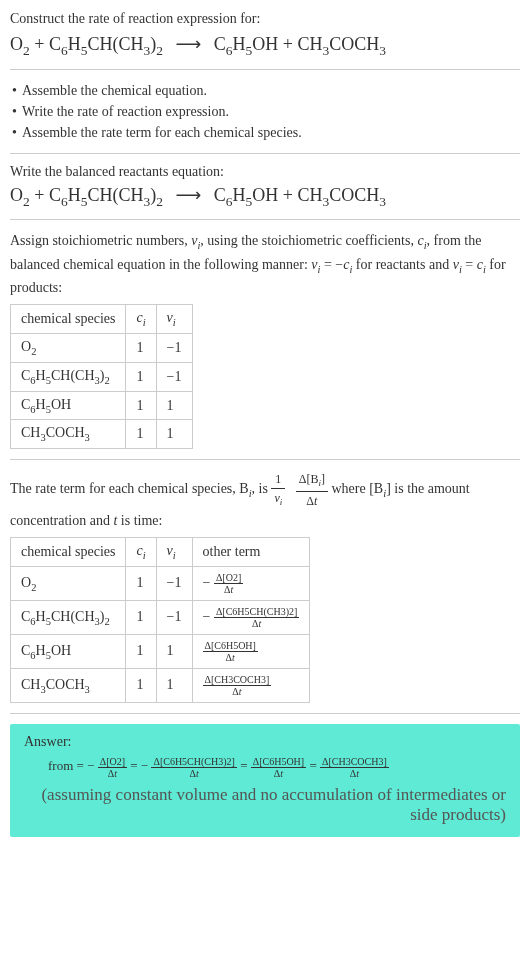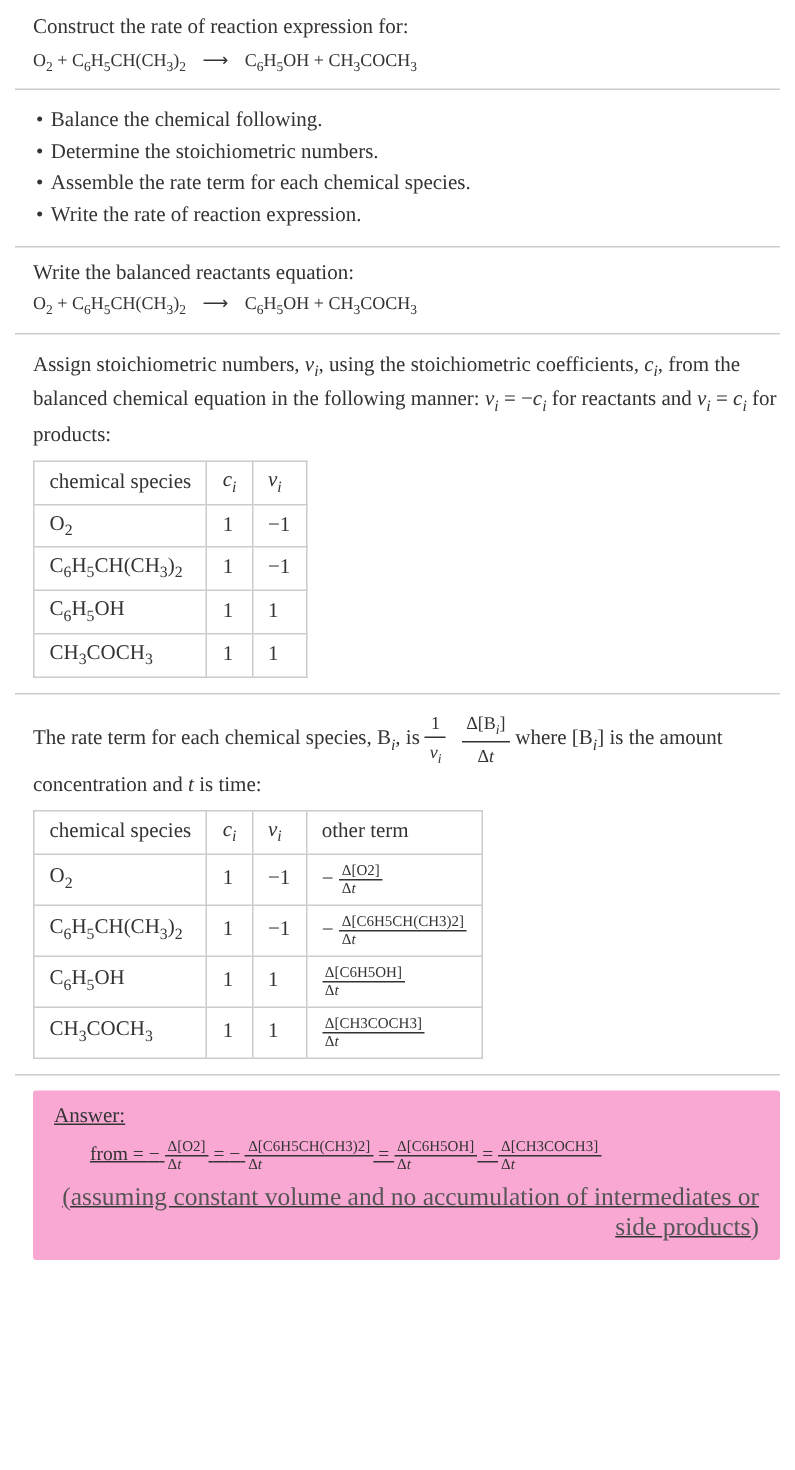--- a/index.html
+++ b/index.html
@@ -10,34 +10,33 @@
     body {
       font-family: Georgia, 'Times New Roman', serif;
       font-size: 14px;
       color: #333;
       background: #fff;
       width: 530px;
       padding: 8px 10px;
     }
     .section {
       margin-bottom: 4px;
-      margin-left: 12px;
     }
     .divider {
       border: none;
       border-top: 1px solid #ccc;
       margin: 10px 0;
     }
     .prompt-text {
       line-height: 1.5;
     }
     .equation {
       font-family: Georgia, serif;
       margin: 4px 0 6px 0;
-      font-size: 12px;
+      font-size: 18px;
     }
     .sub {
       vertical-align: sub;
       font-size: 0.75em;
     }
     .arrow {
       margin: 0 8px;
     }
     .plan-item {
       margin-left: 2px;
@@ -76,42 +75,42 @@
     .fraction .den {
       display: block;
       padding: 0 3px;
     }
     .note {
       font-size: 11px;
       color: #666;
       margin-top: 4px;
     }
     .answer-box {
-      background: #f9a8d4;
+      background: #5eead4;
       padding: 10px 14px 12px 14px;
       margin-top: 8px;
       border-radius: 2px;
-      text-decoration: underline;
     }
     .answer-label {
       margin-bottom: 6px;
     }
     .answer-eq {
       margin-left: 24px;
       font-size: 13px;
     }
     .answer-note {
       font-size: 17px;
       color: #555;
       text-align: right;
       margin-top: 6px;
     }
     .frac-small {
       display: inline-block;
       vertical-align: middle;
+      text-align: center;
       font-size: 10px;
       line-height: 1.1;
     }
     .frac-small .num {
       display: block;
       border-bottom: 1px solid #333;
       padding: 0 2px;
     }
     .frac-small .den {
       display: block;
@@ -133,24 +132,23 @@
     <span class="arrow">⟶</span>
     <span>C<span class="sub">6</span>H<span class="sub">5</span>OH</span>
     <span> + </span>
     <span>CH<span class="sub">3</span>COCH<span class="sub">3</span></span>
   </div>
 </div>
 
 <hr class="divider">
 
 <div class="section">
-  <div class="plan-item"><span class="bullet">•</span><span>Balance the chemical following.</span></div>
-  <div class="plan-item"><span class="bullet">•</span><span>Determine the stoichiometric numbers.</span></div>
+  <div class="plan-item"><span class="bullet">•</span><span>Assemble the chemical equation.</span></div>
+  <div class="plan-item"><span class="bullet">•</span><span>Write the rate of reaction expression.</span></div>
   <div class="plan-item"><span class="bullet">•</span><span>Assemble the rate term for each chemical species.</span></div>
-  <div class="plan-item"><span class="bullet">•</span><span>Write the rate of reaction expression.</span></div>
 </div>
 
 <hr class="divider">
 
 <div class="section">
   <div>Write the balanced reactants equation:</div>
   <div class="equation">
     <span>O<span class="sub">2</span></span>
     <span> + </span>
     <span>C<span class="sub">6</span>H<span class="sub">5</span>CH(CH<span class="sub">3</span>)<span class="sub">2</span></span>

